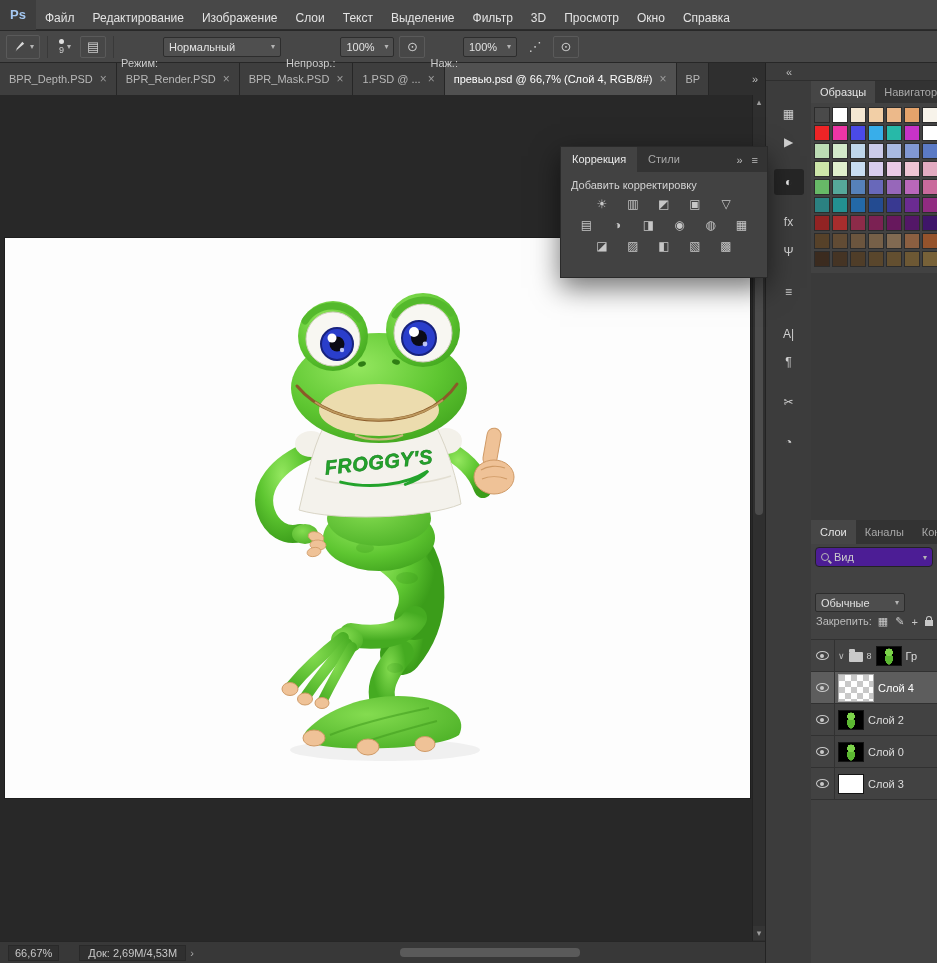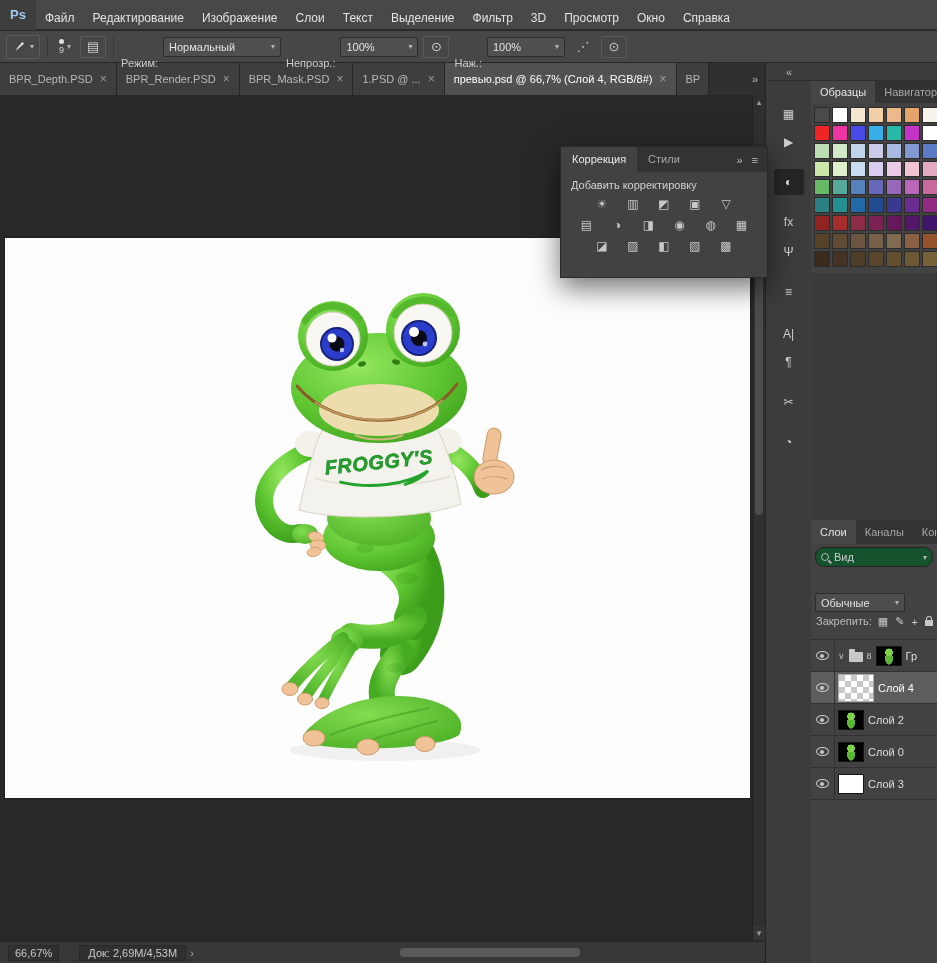--- a/index.html
+++ b/index.html
@@ -20,21 +20,21 @@
   .tool-btn{display:flex;align-items:center;gap:3px;height:24px;padding:0 5px;border:1px solid #5a5a5a;border-radius:2px;}
   .preset-picker{display:flex;align-items:center;gap:3px;padding:0 4px;height:26px;}
   .preset-col{display:flex;flex-direction:column;align-items:center;line-height:1;}
   .dot{width:5px;height:5px;border-radius:50%;background:#e0e0e0;margin-bottom:2px;}
   .preset-size{font-size:9px;color:#ccc;}
   .dd{font-size:8px;color:#b5b5b5;}
   .opt-label{font-size:11px;color:#cccccc;white-space:nowrap;margin-top:32px;}
   .select{display:flex;align-items:center;height:20px;background:#4f4f4f;border:1px solid #2d2d2d;border-radius:2px;padding:0 5px;font-size:11px;color:#e2e2e2;}
   .select .dd{margin-left:auto;padding-left:6px;}
   .select.mode{width:118px;}
-  .select.pct{width:78px;}
+  .select.pct{width:54px;}
   .icon-btn{width:26px;height:22px;display:flex;align-items:center;justify-content:center;color:#cccccc;font-size:13px;border:1px solid transparent;border-radius:2px;}
   .icon-btn.boxed{border-color:#5a5a5a;}
 
   
   .tabbar{position:absolute;left:0;top:63px;width:765px;height:32px;background:#2f2f2f;display:flex;align-items:stretch;z-index:4;}
   .tabs{display:flex;overflow:hidden;flex:1;}
   .doc-tab{display:flex;align-items:center;padding:0 9px;background:#3e3e3e;border-right:1px solid #262626;color:#b8b8b8;font-size:11px;white-space:nowrap;}
   .doc-tab.active{background:#515151;color:#ffffff;}
   .doc-tab.partial{max-width:32px;overflow:hidden;}
   .tab-label{white-space:nowrap;}
@@ -80,21 +80,21 @@
   .p-tab.active{background:#464646;color:#e4e4e4;}
 
   .swatches-panel{position:absolute;left:0;right:0;top:0;height:192px;background:#424242;}
   .swatch-grid{display:grid;grid-template-columns:repeat(7,16px);gap:2px;padding:4px 3px;}
   .swatch{width:16px;height:16px;border:1px solid #2c2c2c;}
 
   .layers-panel{position:absolute;left:0;right:0;top:439px;bottom:0;background:#424242;}
   .layers-panel .p-tabs{height:24px;}
   .layers-panel .p-tab{line-height:24px;}
   .filter-row{height:27px;padding:3px 4px;}
-  .filter-select{display:flex;align-items:center;height:20px;background:#14532d;border:1px solid #232323;border-radius:9px;padding:0 5px;font-size:11px;color:#cccccc;}
+  .filter-select{display:flex;align-items:center;height:20px;background:#4c1d95;border:1px solid #232323;border-radius:4px;padding:0 5px;font-size:11px;color:#cccccc;}
   .filter-select .dd{margin-left:auto;}
   .mag{width:8px;height:8px;border:1.5px solid #b8b8b8;border-radius:50%;position:relative;display:inline-block;margin-right:5px;}
   .mag::after{content:'';position:absolute;width:4px;height:1.5px;background:#b8b8b8;transform:rotate(45deg);left:6px;top:7px;}
   .blend-row{height:24px;padding:2px 4px;margin-top:20px;}
   .blend-select{display:flex;align-items:center;width:90px;height:19px;background:#4d4d4d;border:1px solid #2c2c2c;border-radius:2px;padding:0 5px;font-size:11px;color:#e0e0e0;}
   .blend-select .dd{margin-left:auto;}
   .lock-row{height:24px;display:flex;align-items:flex-start;gap:6px;padding:0 5px;font-size:11px;color:#bbbbbb;}
   .lock-icons{display:flex;align-items:center;gap:7px;}
   .lock-glyph{font-size:11px;color:#c8c8c8;}
   .css-lock{width:8px;height:6px;background:#c8c8c8;position:relative;display:inline-block;margin-top:3px;}

